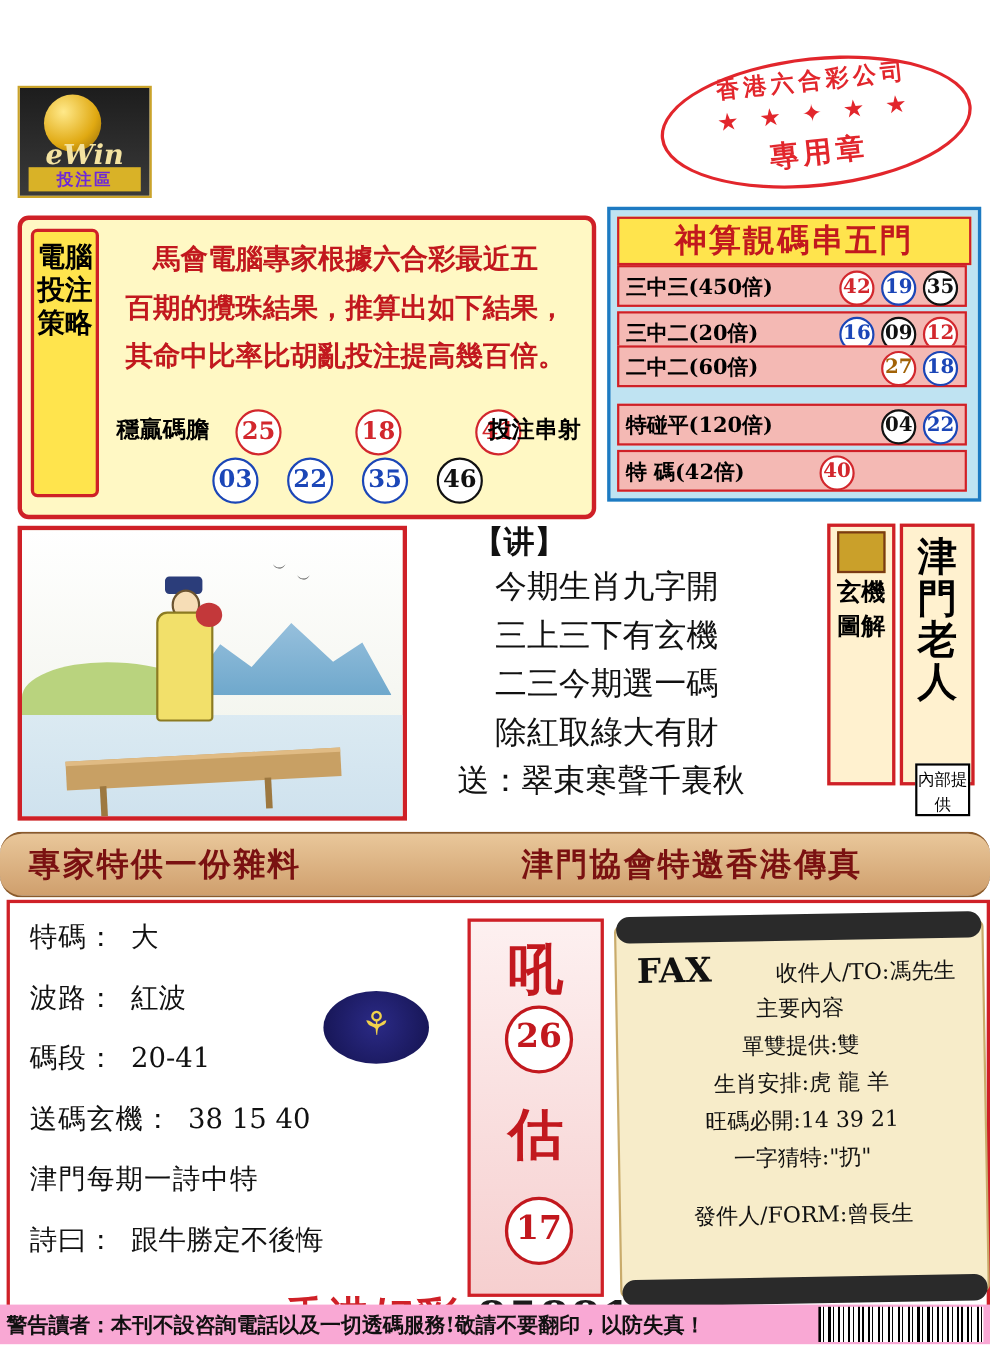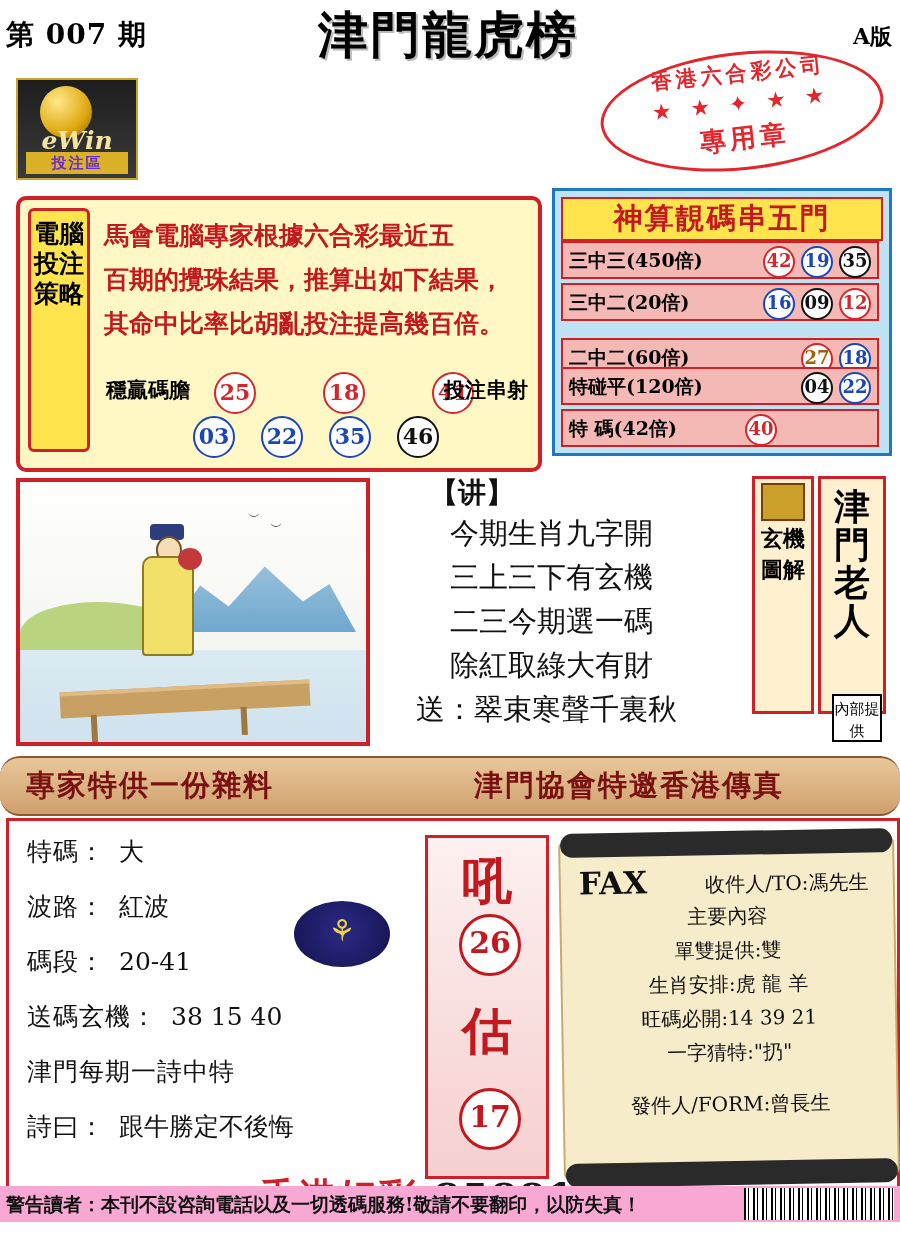--- a/index.html
+++ b/index.html
@@ -42,21 +42,21 @@
              color:#6d28d9;font-size:15px;font-weight:bold;text-align:center;line-height:22px;letter-spacing:2px;}
 
   
   .strategy{position:absolute;left:16px;top:196px;width:518px;height:268px;
             background:#fff8c4;border:4px solid #cf2027;border-radius:10px;}
   .strat-label{position:absolute;left:8px;top:8px;width:62px;height:244px;background:#ffe44d;
                border:3px solid #cf2027;border-radius:6px;color:#000;font-weight:bold;
                font-size:25px;line-height:30px;text-align:center;padding-top:8px;box-sizing:border-box;
                font-family:"DejaVu Serif","Liberation Serif",serif;}
   .strat-lines{position:absolute;left:84px;top:14px;width:420px;color:#c2181e;font-weight:bold;
-               font-size:25px;line-height:44px;
+               font-size:25px;line-height:44px;text-align:center;
                font-family:"DejaVu Serif","Liberation Serif",serif;}
   .pickrow{position:absolute;left:84px;top:168px;width:424px;height:46px;}
   .pickrow .lbl{position:absolute;top:8px;font-size:21px;font-weight:bold;color:#000;
                 font-family:"DejaVu Serif","Liberation Serif",serif;}
   .pickrow .l-left{left:2px;}
   .pickrow .l-right{right:0px;}
   .ball-n{display:inline-block;width:38px;height:38px;border-radius:50%;text-align:center;
           line-height:36px;font-size:22px;font-weight:bold;border:2px solid #000;
           font-family:"DejaVu Serif","Liberation Serif",serif;}
   .b-red{background:#fff;color:#d2272d;border-color:#d2272d;}
@@ -172,25 +172,20 @@
   .foot .txt{position:absolute;left:6px;top:6px;font-size:19px;font-weight:bold;color:#111;
              font-family:"DejaVu Serif","Liberation Serif",serif;}
   .barcode{position:absolute;right:6px;top:2px;width:150px;height:32px;
            background:repeating-linear-gradient(90deg,#000 0 2px,#fff 2px 4px,#000 4px 5px,#fff 5px 9px);}
 </style>
 </head>
 <body>
 
 <div class="page">
 
-  <div class="hdr">
-    <div class="issue">第 007 期</div>
-    <div class="bigtitle">津門龍虎榜</div>
-    <div class="version">A版</div>
-  </div>
 
   <div class="stamp">
     <div class="s1">香港六合彩公司</div>
     <div class="stars">★ ★ ✦ ★ ★</div>
     <div class="s2">專用章</div>
   </div>
 
   <div class="ewin">
     <div class="ball"></div>
     <div class="ew">eWin</div>
@@ -235,21 +230,21 @@
 
     <div class="lucky-row" style="top:92px">
       <div class="name">三中二(20倍)</div>
       <div class="nums">
         <span class="ball-s" style="color:#1b46b7;border-color:#1b46b7">16</span>
         <span class="ball-s" style="color:#111;border-color:#111">09</span>
         <span class="ball-s" style="color:#d2272d;border-color:#d2272d">12</span>
       </div>
     </div>
 
-    <div class="lucky-row" style="top:147px">
+    <div class="lucky-row" style="top:123px">
       <div class="name">二中二(60倍)</div>
       <div class="nums">
         <span class="ball-s" style="color:#a16207;border-color:#d2272d">27</span>
         <span class="ball-s" style="color:#1b46b7;border-color:#1b46b7">18</span>
       </div>
     </div>
 
     <div class="lucky-row" style="top:176px">
       <div class="name">特碰平(120倍)</div>
       <div class="nums">

